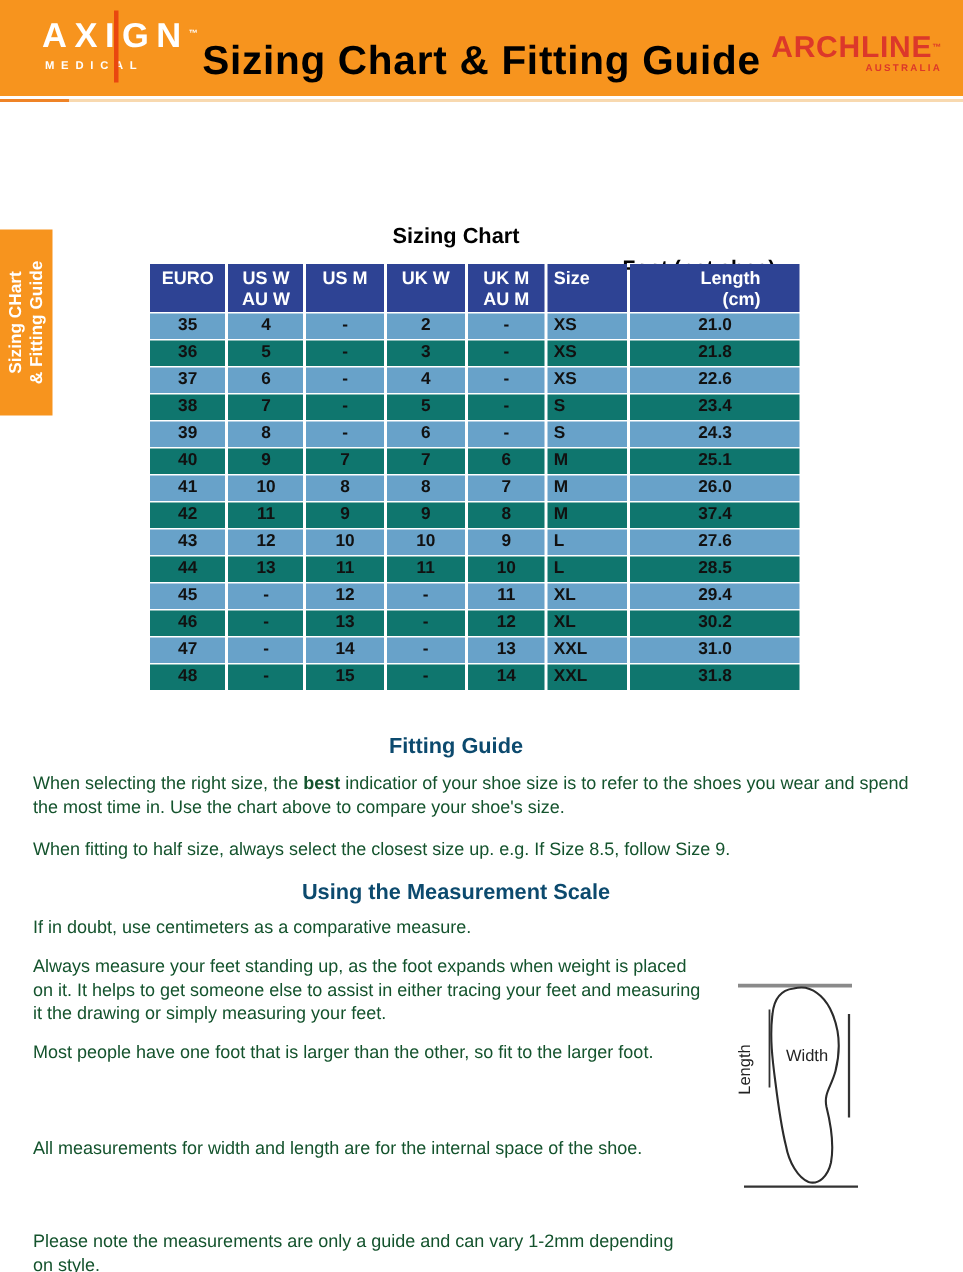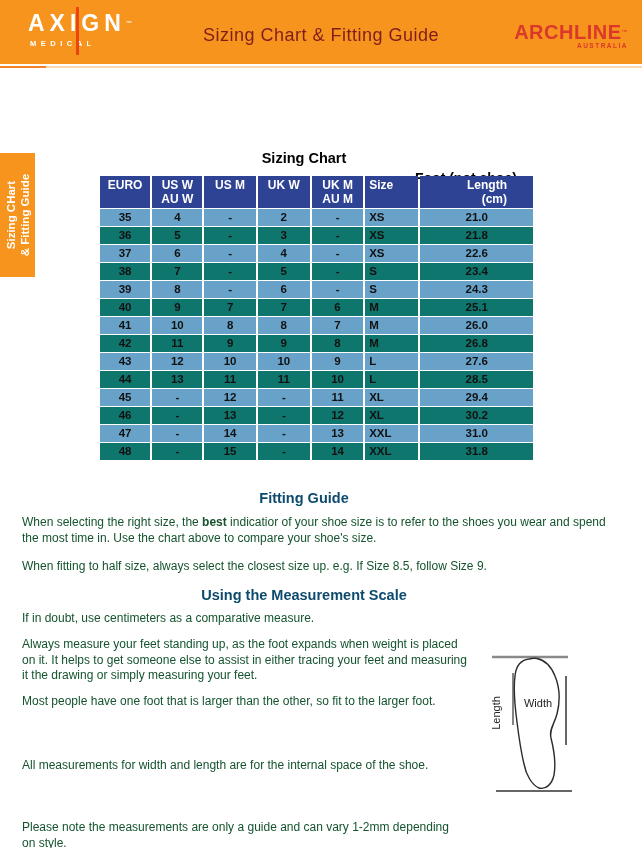--- a/index.html
+++ b/index.html
@@ -13,21 +13,21 @@
   .header-underline-left  { position:absolute; left:0;   top:66px; width:46px;  height:2px; background:#ef8326; }
   .header-underline-right { position:absolute; left:46px; top:66px; width:596px; height:2px; background:#f8d9b0; }
 
   .axign { position:absolute; left:28px; top:10px; width:120px; height:46px; }
   .axign-name { color:#ffffff; font-weight:bold; font-size:23px; letter-spacing:5px; line-height:26px; }
   .axign-tm { font-size:6px; vertical-align:top; color:#ffffff; letter-spacing:0; }
   .axign-line { position:absolute; left:48px; top:-3px; width:2.5px; height:48px; background:#e9470f; }
   .axign-sub { color:#ffffff; font-weight:bold; font-size:7.5px; letter-spacing:4.5px; margin-top:3px; padding-left:2px; }
 
   .header-title { position:absolute; left:0; right:0; top:25px; text-align:center;
-    color:#7f1d1d; font-weight:normal; font-size:18px; letter-spacing:0.5px; }
+    color:#000000; font-weight:bold; font-size:27px; letter-spacing:0.5px; }
 
   .archline { position:absolute; right:14px; top:22px; text-align:right; color:#dc382a; }
   .archline-name { font-weight:bold; font-size:20px; letter-spacing:0.5px; line-height:20px; }
   .archline-tm { font-size:6px; vertical-align:top; }
   .archline-sub { font-weight:bold; font-size:6.5px; letter-spacing:1.5px; margin-top:0; }
 
   
   .side-tab { position:absolute; left:0; top:153px; width:35px; height:124px; background:#f7941e; }
   .side-tab-text { position:absolute; left:50%; top:50%;
     transform:translate(-50%,-50%) rotate(-90deg); transform-origin:center;
@@ -203,21 +203,21 @@
           <td class="col-5">M</td>
           <td class="col-6">26.0</td>
         </tr>
         <tr class="row-peri">
           <td class="col-0">42</td>
           <td class="col-1">11</td>
           <td class="col-2">9</td>
           <td class="col-3">9</td>
           <td class="col-4">8</td>
           <td class="col-5">M</td>
-          <td class="col-6">26.8</td>
+          <td class="col-6">37.4</td>
         </tr>
         <tr class="row-blue">
           <td class="col-0">43</td>
           <td class="col-1">12</td>
           <td class="col-2">10</td>
           <td class="col-3">10</td>
           <td class="col-4">9</td>
           <td class="col-5">L</td>
           <td class="col-6">27.6</td>
         </tr>

